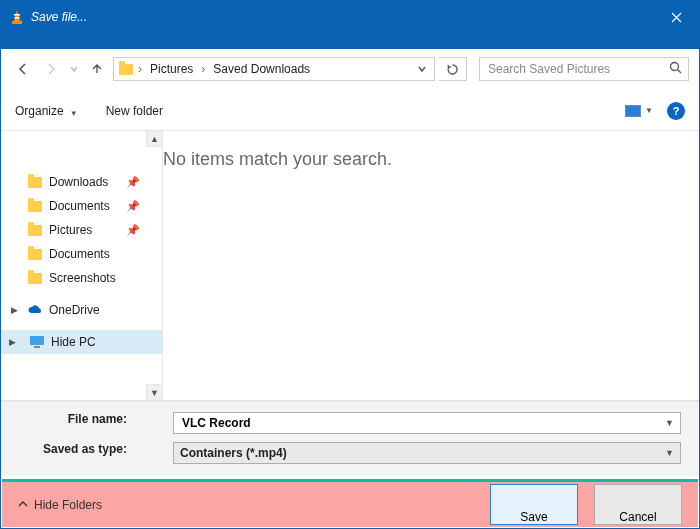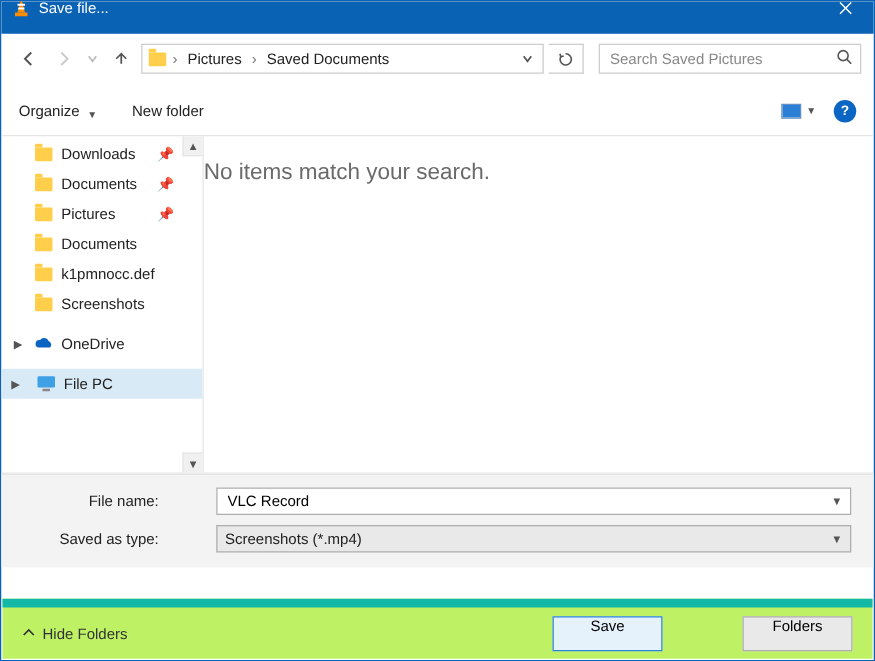--- a/index.html
+++ b/index.html
@@ -9,26 +9,27 @@
     font-size: 12px;
     background: #fff;
     color: #222;
     width: 700px;
     height: 529px;
     overflow: hidden;
     border: 1px solid #0a62b5;
   }
   
   .titlebar {
-    height: 26px;
+    height: 48px;
     background: #0a62b5;
     color: #fff;
     display: flex;
     align-items: center;
     padding: 0 0 16px 8px;
+    font-style: italic;
   }
   .titlebar .app-icon {
     width: 16px; height: 16px;
     margin-right: 6px;
     position: relative;
   }
   .titlebar .app-icon svg { display:block; }
   .title-text { font-size: 12px; }
   .titlebar .spacer { flex: 1; }
   .titlebar .close {
@@ -130,21 +131,21 @@
   }
   .sidebar .scroll-up, .sidebar .scroll-dn {
     position:absolute; right:0; width:16px; height:16px;
     background:#f0f0f0; color:#555;
     display:flex; align-items:center; justify-content:center;
     font-size:9px;
     border-left:1px solid #e5e5e5;
   }
   .sidebar .scroll-up { top:0; border-bottom:1px solid #e5e5e5;}
   .sidebar .scroll-dn { bottom:0; border-top:1px solid #e5e5e5;}
-  .tree { padding: 2px 0; }
+  .tree { padding: 2px 0; margin-top: 37px; }
   .tree .item {
     display:flex; align-items:center;
     height:24px; padding:0 6px 0 26px;
     gap:6px;
     white-space:nowrap; overflow:hidden;
   }
   .tree .item .ico { width:16px; height:16px; flex:0 0 16px; display:flex; align-items:center; justify-content:center;}
   .tree .item .pin { margin-left:auto; color:#888; font-size:11px; padding-right:16px;}
   .tree .item.sel { background:#d9eaf7; }
   .tree .item.sel::before {
@@ -170,54 +171,53 @@
     padding-top:18px;
     font-size:18px;
   }
 
   
   .formarea {
     padding: 10px 18px 4px 18px;
     background:#f3f3f3;
     border-top:1px solid #e5e5e5;
   }
-  .formrow { display:flex; align-items:center; margin-bottom:8px;}
+  .formrow { display:flex; align-items:flex-start; margin-bottom:8px;font-weight:bold;}
   .formrow .lbl { width:118px; text-align:right; padding-right:10px; color:#222;}
   .formrow .field {
     flex:1;
     padding-left:36px;
   }
   .combo {
     height:22px; border:1px solid #adadad; background:#fff;
     display:flex; align-items:center; padding:0 6px;
     position:relative;
   }
   .combo.readonly { background:#e9e9e9; }
   .combo .val { flex:1; }
   .combo .dd { color:#555; font-size:9px; padding-left:6px;}
   .combo input { border:none; outline:none; flex:1; font:inherit; background:transparent;}
 
   
   .footer {
     position:absolute;
     left:1px; right:1px; bottom:1px;
     height:48px;
-    background:#bef264;
-    border-top:7px solid #14b8a6;
+    background:#fca5a5;
+    border-top:3px solid #14b8a6;
     display:flex; align-items:center;
     padding:0 16px;
-    gap:38px;
   }
   .hidefolders { display:flex; align-items:center; gap:6px; color:#333;}
   .footer .spacer { flex:1; }
   .btn {
-    min-width:88px; height:28px;
+    min-width:88px; height:41px;
     border:1px solid #adadad; background:#e9e9e9;
-    display:flex; align-items:flex-start; justify-content:center;
-    margin-left:26px;
+    display:flex; align-items:flex-end; justify-content:center;
+    margin-left:16px;
     font:inherit;
     padding:0 14px;
   }
   .btn.primary { border:1px solid #2a84d6; background:#e5f1fb;}
   .wrapper { position:relative; width:698px; height:527px; }
 </style>
 </head>
 <body>
 
 <div class="wrapper">
@@ -262,21 +262,21 @@
         </svg>
     </div>
 
     <div class="addressbar">
       <span class="folder-ico">
           <span class="folder-mini"></span>
         </span>
       <span class="sep">›</span>
       <span class="crumb">Pictures</span>
       <span class="sep">›</span>
-      <span class="crumb">Saved Documents</span>
+      <span class="crumb">Saved Downloads</span>
       <span class="flexfill"></span>
       <span class="path-drop">
         <svg width="8" height="8" viewBox="0 0 8 8">
             <path d="M1 2 L4 6 L7 2" stroke="#555" stroke-width="1.4" fill="none"></path>
           </svg>
       </span>
     </div>
     <div class="refresh">
       <svg width="13" height="13" viewBox="0 0 13 13">
           <path d="M6.5 2 A4.5 4.5 0 1 1 2.6 4.4" stroke="#555" stroke-width="1.3" fill="none"></path>
@@ -340,26 +340,20 @@
         <div class="item">
           <span class="ico">
               <span class="folder-mini"></span>
             </span>
           <span>Documents</span>
         </div>
         <div class="item">
           <span class="ico">
               <span class="folder-mini"></span>
             </span>
-          <span>k1pmnocc.def</span>
-        </div>
-        <div class="item">
-          <span class="ico">
-              <span class="folder-mini"></span>
-            </span>
           <span>Screenshots</span>
         </div>
 
         <div class="group" style="margin-top:8px;">
           <span class="caret">▶</span>
           <span class="ico onedrive-ico">
             <svg width="16" height="12" viewBox="0 0 16 12">
                 <path d="M4 9 A3 3 0 0 1 5 3 A4 4 0 0 1 12 4 A3 3 0 0 1 13 9 Z" fill="#0a64c2"></path>
               </svg>
           </span>
@@ -367,21 +361,21 @@
         </div>
 
         <div class="item sel l2" style="margin-top:8px;">
           <span class="caret" style="width:10px;color:#555;font-size:9px;margin-left:-10px;margin-right:4px;">▶</span>
           <span class="ico thispc-ico">
             <svg width="16" height="14" viewBox="0 0 16 14">
                 <rect x="1" y="1" width="14" height="9" rx="1" fill="#3fa0e6"></rect>
                 <rect x="5" y="11" width="6" height="2" fill="#888"></rect>
               </svg>
           </span>
-          <span>File PC</span>
+          <span>Hide PC</span>
         </div>
       </div>
       <div class="scroll-dn">▼</div>
     </div>
 
     <div class="contentpane">
       <span>No items match your search.</span>
     </div>
   </div>
 
@@ -392,38 +386,38 @@
         <div class="combo">
           <input value="VLC Record" style="">
           <span class="dd">▼</span>
         </div>
       </div>
     </div>
     <div class="formrow">
       <div class="lbl">Saved as type:</div>
       <div class="field">
         <div class="combo readonly">
-          <span class="val">Screenshots (*.mp4)</span>
+          <span class="val">Containers (*.mp4)</span>
           <span class="dd">▼</span>
         </div>
       </div>
     </div>
   </div>
 
   <div class="footer">
     <div class="hidefolders">
       <span>
         <svg width="10" height="10" viewBox="0 0 10 10">
             <path d="M1 7 L5 3 L9 7" stroke="#333" stroke-width="1.4" fill="none"></path>
           </svg>
       </span>
       <span>Hide Folders</span>
     </div>
     <div class="spacer"></div>
     <button class="btn primary">
       <span>Save</span>
     </button>
     <button class="btn">
-      <span>Folders</span>
+      <span>Cancel</span>
     </button>
   </div>
 
 </div>
 
 </body></html>

